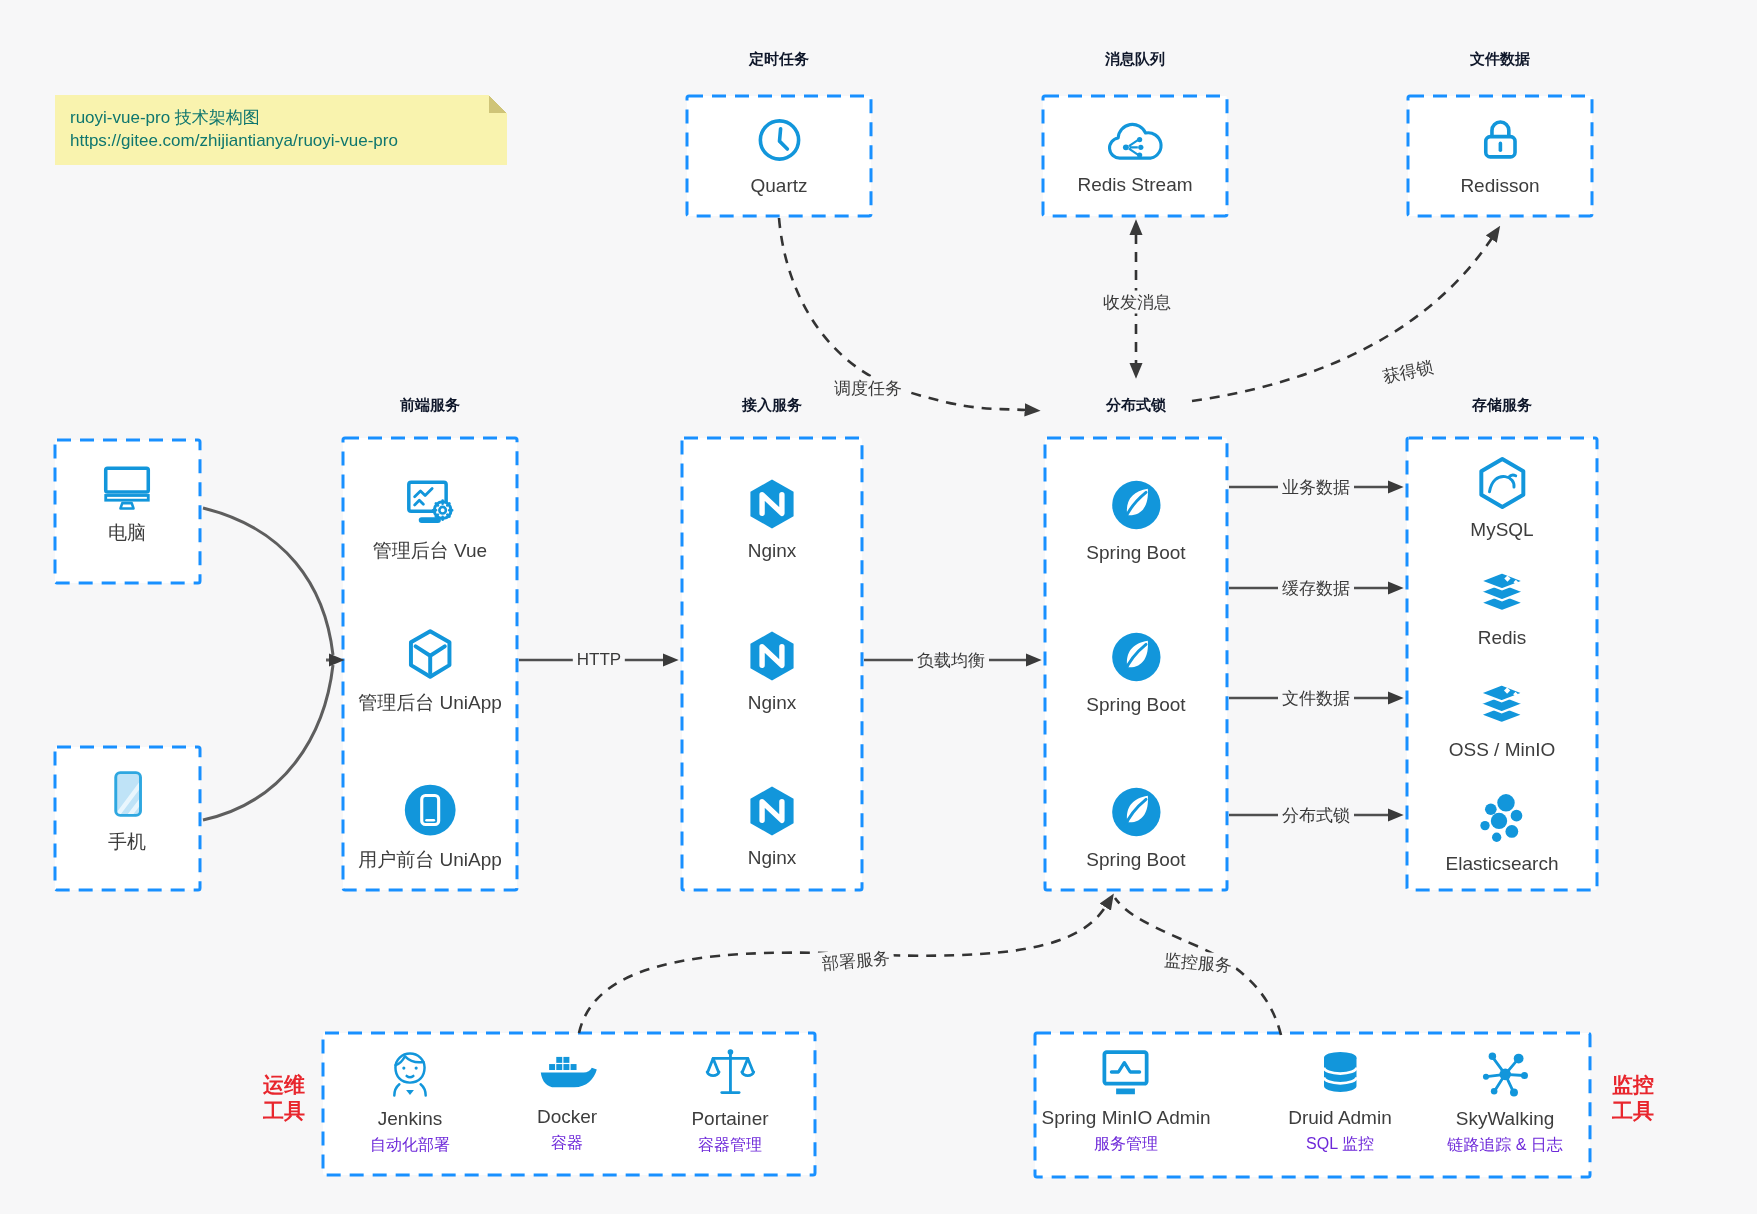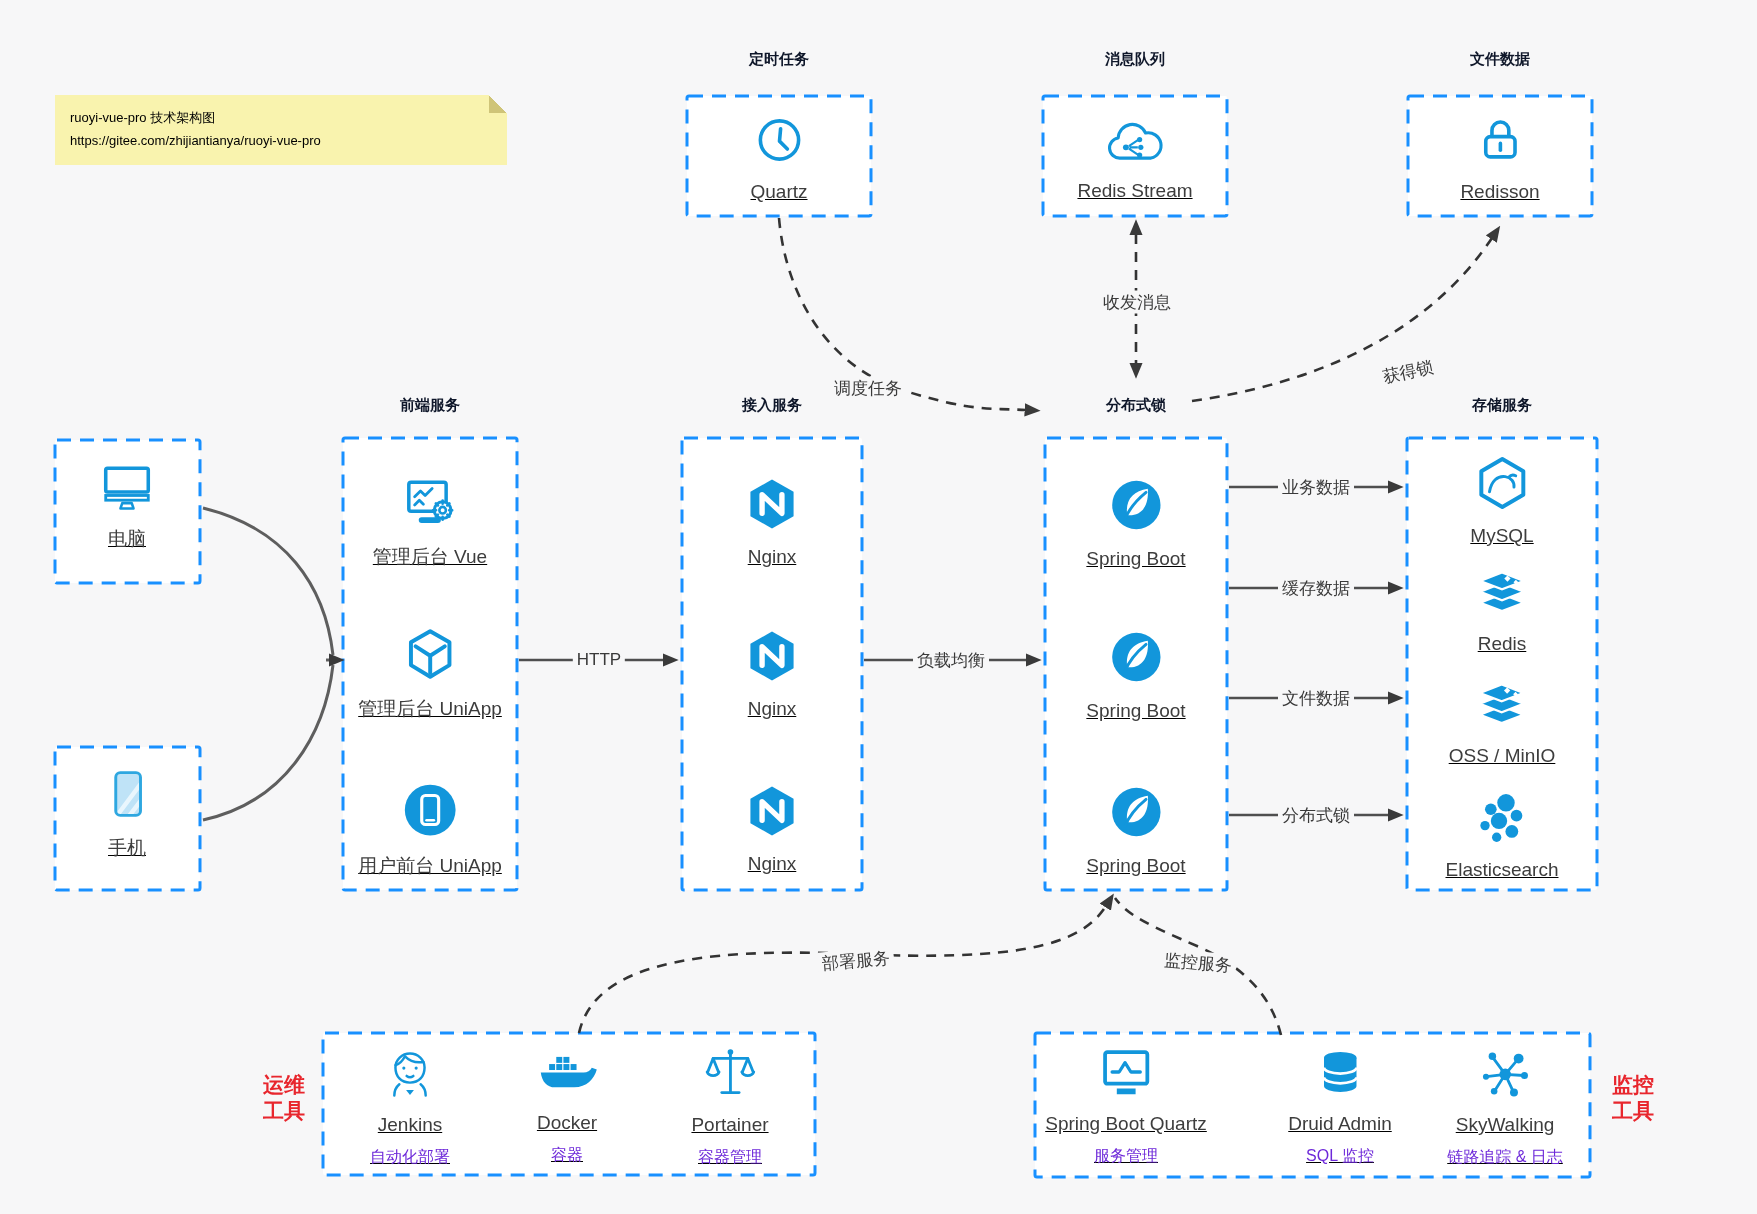--- a/index.html
+++ b/index.html
@@ -1,27 +1,27 @@
 <!DOCTYPE html>
 <html><head>
 <meta charset="utf-8">
 <style>
   html,body{margin:0;padding:0;background:#f7f7f8;}
   .canvas{position:relative;width:1757px;height:1214px;background:#f7f7f8;overflow:hidden;
           font-family:"Liberation Sans","DejaVu Sans",sans-serif;}
   .overlay{position:absolute;left:0;top:0;}
   .gtitle{position:absolute;transform:translateX(-50%);color:#0f172a;font-size:15px;font-weight:bold;white-space:nowrap;}
   .side-title{position:absolute;color:#e8262d;font-size:21px;font-weight:bold;line-height:26px;text-align:left;transform:translateX(-50%);}
-  .item{position:absolute;transform:translateX(-50%);display:flex;flex-direction:column;align-items:center;gap:14px;white-space:nowrap;text-decoration:underline;}
+  .item{position:absolute;transform:translateX(-50%);display:flex;flex-direction:column;align-items:center;gap:8px;white-space:nowrap;}
   .item .lbl{font-size:19px;color:#3d3d3d;}
   .item .sub{margin-top:-3px;font-size:16px;color:#6d28d9;}
   .ic{display:block;line-height:0;}
   .edge-label{position:absolute;transform:translate(-50%,-50%);font-size:17px;color:#3a3a3a;background:#f7f7f8;padding:0 4px;white-space:nowrap;}
-  .note{position:absolute;left:55px;top:95px;width:452px;height:70px;background:#f9f3ae;color:#000000;
-        font-size:13px;line-height:23px;padding:11px 0 0 15px;box-sizing:border-box;}
+  .note{position:absolute;left:55px;top:95px;width:452px;height:70px;background:#f9f3ae;color:#0f766e;
+        font-size:17px;line-height:23px;padding:11px 0 0 15px;box-sizing:border-box;}
   .note-fold{position:absolute;right:0;top:0;width:18px;height:18px;
              background:linear-gradient(225deg,#f7f7f8 50%,#cfc478 50%);}
 </style>
 </head>
 <body>
 
 <div class="canvas">
 
   <div class="note">
     <div class="note-fold"></div>
@@ -364,21 +364,21 @@
   </div>
 
   <div class="item" style="left:1126px;top:1045px">
     <span class="ic">
       <svg width="58" height="54" viewBox="0 0 48 46">
           <rect x="6" y="6" width="36" height="27" rx="2" fill="none" stroke="#1296db" stroke-width="3.2"></rect>
           <path d="M12 23 h6 l5 -8 5 8 h8" fill="none" stroke="#1296db" stroke-width="2.8" stroke-linecap="round" stroke-linejoin="round"></path>
           <path d="M16 39.5 h16" stroke="#1296db" stroke-width="5"></path>
         </svg>
     </span>
-    <span class="lbl">Spring Boot Quartz</span>
+    <span class="lbl">Spring MinIO Admin</span>
     <span class="lbl sub">服务管理</span>
   </div>
 
   <div class="item" style="left:1340px;top:1047px">
     <span class="ic">
       <svg width="52" height="52" viewBox="0 0 48 48">
           <g fill="#1296db">
             <ellipse cx="24" cy="10" rx="15" ry="5.5"></ellipse>
             <path d="M9 10 v26 a15 5.5 0 0 0 30 0 V10 Z"></path>
           </g>

